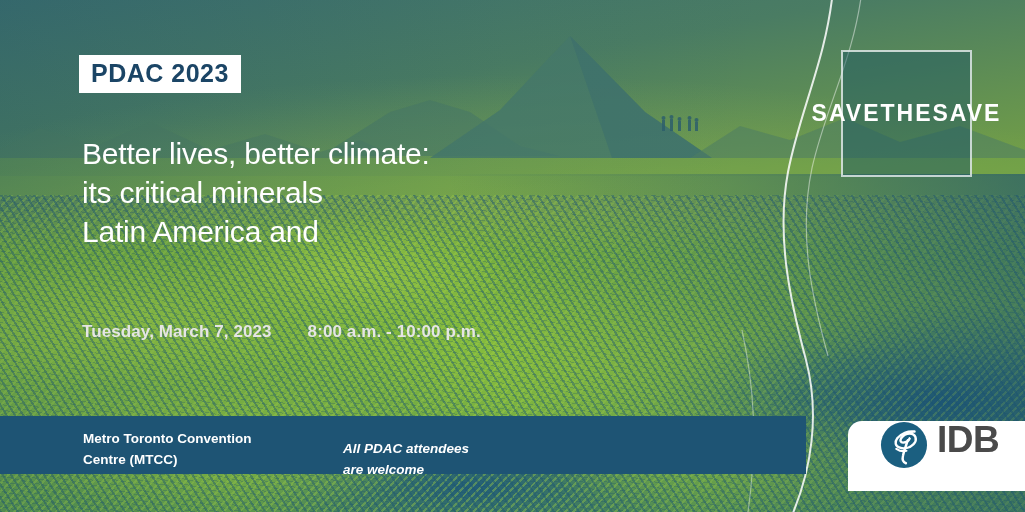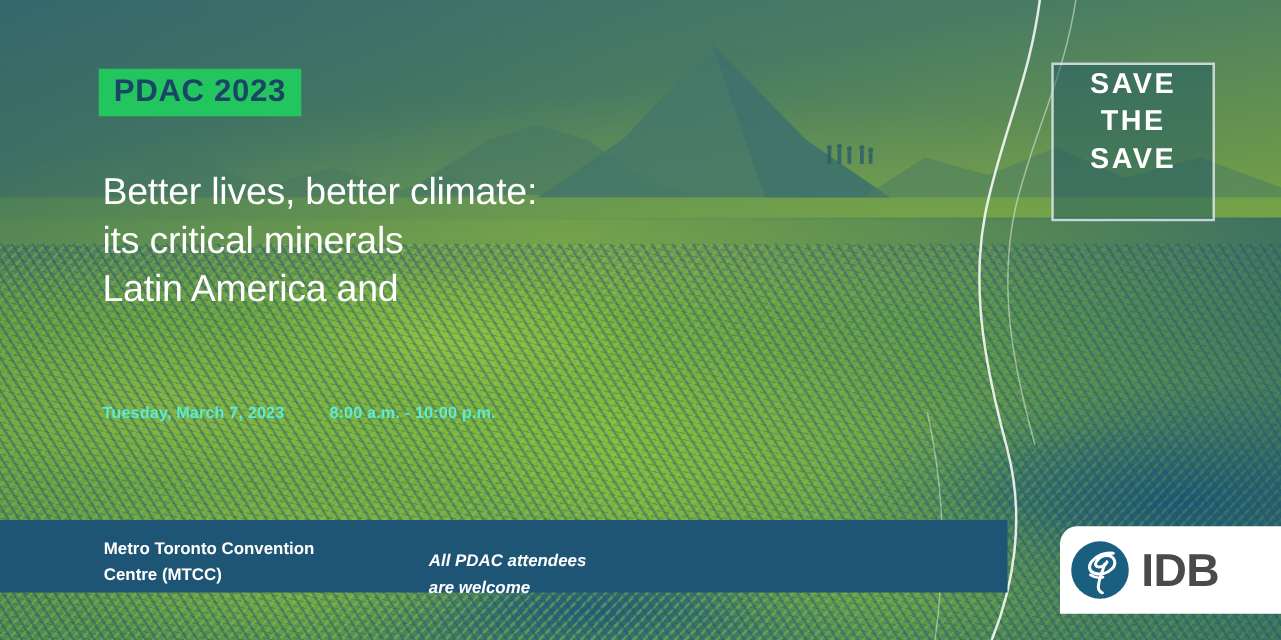--- a/index.html
+++ b/index.html
@@ -99,43 +99,44 @@
     letter-spacing: -0.2px;
     white-space: nowrap;
   }
   .headline div { display: block; }
 
   
   .date-row {
     position: absolute;
     left: 82px;
     top: 322px;
-    color: #5eead4;
-    font-size: 13px;
+    color: #e5e5e5;
+    font-size: 17px;
     font-weight: bold;
     letter-spacing: 0.1px;
     white-space: nowrap;
     display: flex;
     align-items: baseline;
   }
   .date-row .gap { display: inline-block; width: 36px; }
 
   
   .std-box {
     position: absolute;
     left: 841px;
     top: 50px;
     width: 131px;
     height: 127px;
     border: 2px solid rgba(255,255,255,0.72);
     background: rgba(26,86,100,0.46);
     box-sizing: border-box;
     display: flex;
-    flex-direction: column;
+    flex-direction: row;
     align-items: center;
+    justify-content: center;
   }
   .std-box span {
     color: #ffffff;
     font-size: 23px;
     font-weight: bold;
     letter-spacing: 2.0px;
     line-height: 1.30;
     text-align: center;
   }
 
@@ -173,22 +174,21 @@
   
   .idb-panel {
     position: absolute;
     left: 848px;
     top: 421px;
     width: 177px;
     height: 70px;
     background: #ffffff;
     border-top-left-radius: 14px;
     display: flex;
-    align-items: center;
-    padding-left: 8px;
+    padding-left: 32px;
     box-sizing: border-box;
   }
   .idb-mark { width: 48px; height: 48px; flex: 0 0 auto; }
   .idb-word {
     margin-left: 9px;
     color: #4a4a4a;
     font-size: 37px;
     font-weight: bold;
     letter-spacing: -0.5px;
     line-height: 1;
@@ -235,21 +235,21 @@
   <div class="bg-layer bg-speckle"></div>
   <div class="bg-layer bg-rightwash"></div>
   <div class="bg-layer bg-vignette"></div>
 
   <svg class="curves" viewBox="0 0 1025 512" preserveAspectRatio="none">
     <path d="M833,-10 C826,60 800,110 788,172 C776,236 790,300 806,360 C820,414 812,470 790,520" fill="none" stroke="#ffffff" stroke-width="2" opacity="0.85"></path>
     <path d="M862,-10 C854,58 826,106 812,168 C798,234 812,298 828,356" fill="none" stroke="#ffffff" stroke-width="1.2" opacity="0.45"></path>
     <path d="M742,330 C754,386 758,440 748,512" fill="none" stroke="#ffffff" stroke-width="1.2" opacity="0.40"></path>
   </svg>
 
-  <div class="pdac-badge" style="background:#22c55e;color:#1B4566;">PDAC 2023</div>
+  <div class="pdac-badge" style="background:#ffffff;color:#1B4566;">PDAC 2023</div>
 
   <div class="headline">
     <div>Better lives, better climate:</div>
     <div>its critical minerals</div>
     <div>Latin America and</div>
   </div>
 
   <div class="date-row">
     <span>Tuesday, March 7, 2023</span>
     <span class="gap"></span>

